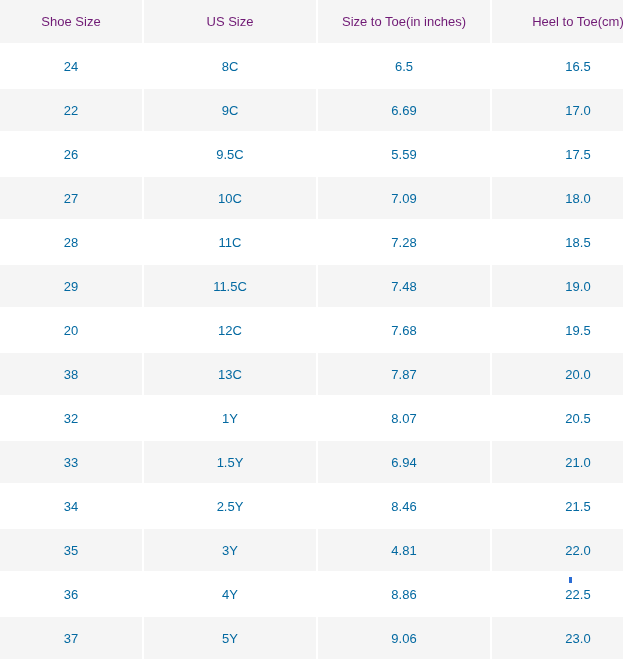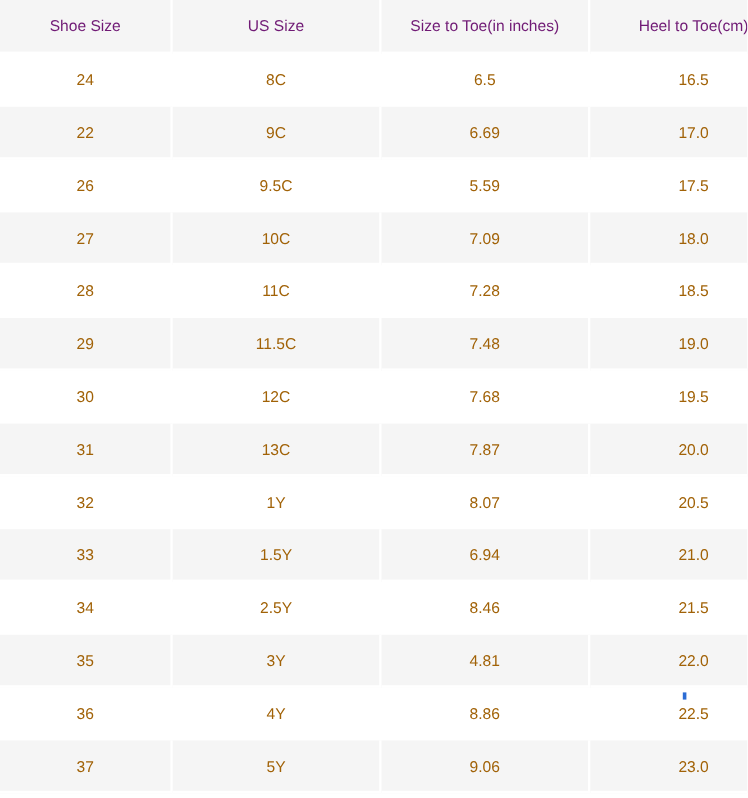--- a/index.html
+++ b/index.html
@@ -33,21 +33,21 @@
   .size-table col.c1 { width: 144px; }
   .size-table col.c2 { width: 174px; }
   .size-table col.c3 { width: 174px; }
   .size-table col.c4 { width: 174px; }
 
   .size-table th,
   .size-table td {
     text-align: center;
     vertical-align: middle;
     font-size: 13px;
-    color: #a16207;
+    color: #0369a1;
     padding: 0 6px;
     white-space: nowrap;
     overflow: hidden;
     border-right: 2px solid #ffffff;
     border-bottom: 2px solid #ffffff;
   }
 
   .size-table th {
     height: 43px;
     font-weight: 400;
@@ -127,27 +127,27 @@
         <td>7.28</td>
         <td>18.5</td>
       </tr>
       <tr class="row-even">
         <td>29</td>
         <td>11.5C</td>
         <td>7.48</td>
         <td>19.0</td>
       </tr>
       <tr class="row-odd">
-        <td>30</td>
+        <td>20</td>
         <td>12C</td>
         <td>7.68</td>
         <td>19.5</td>
       </tr>
       <tr class="row-even">
-        <td>31</td>
+        <td>38</td>
         <td>13C</td>
         <td>7.87</td>
         <td>20.0</td>
       </tr>
       <tr class="row-odd">
         <td>32</td>
         <td>1Y</td>
         <td>8.07</td>
         <td>20.5</td>
       </tr>

